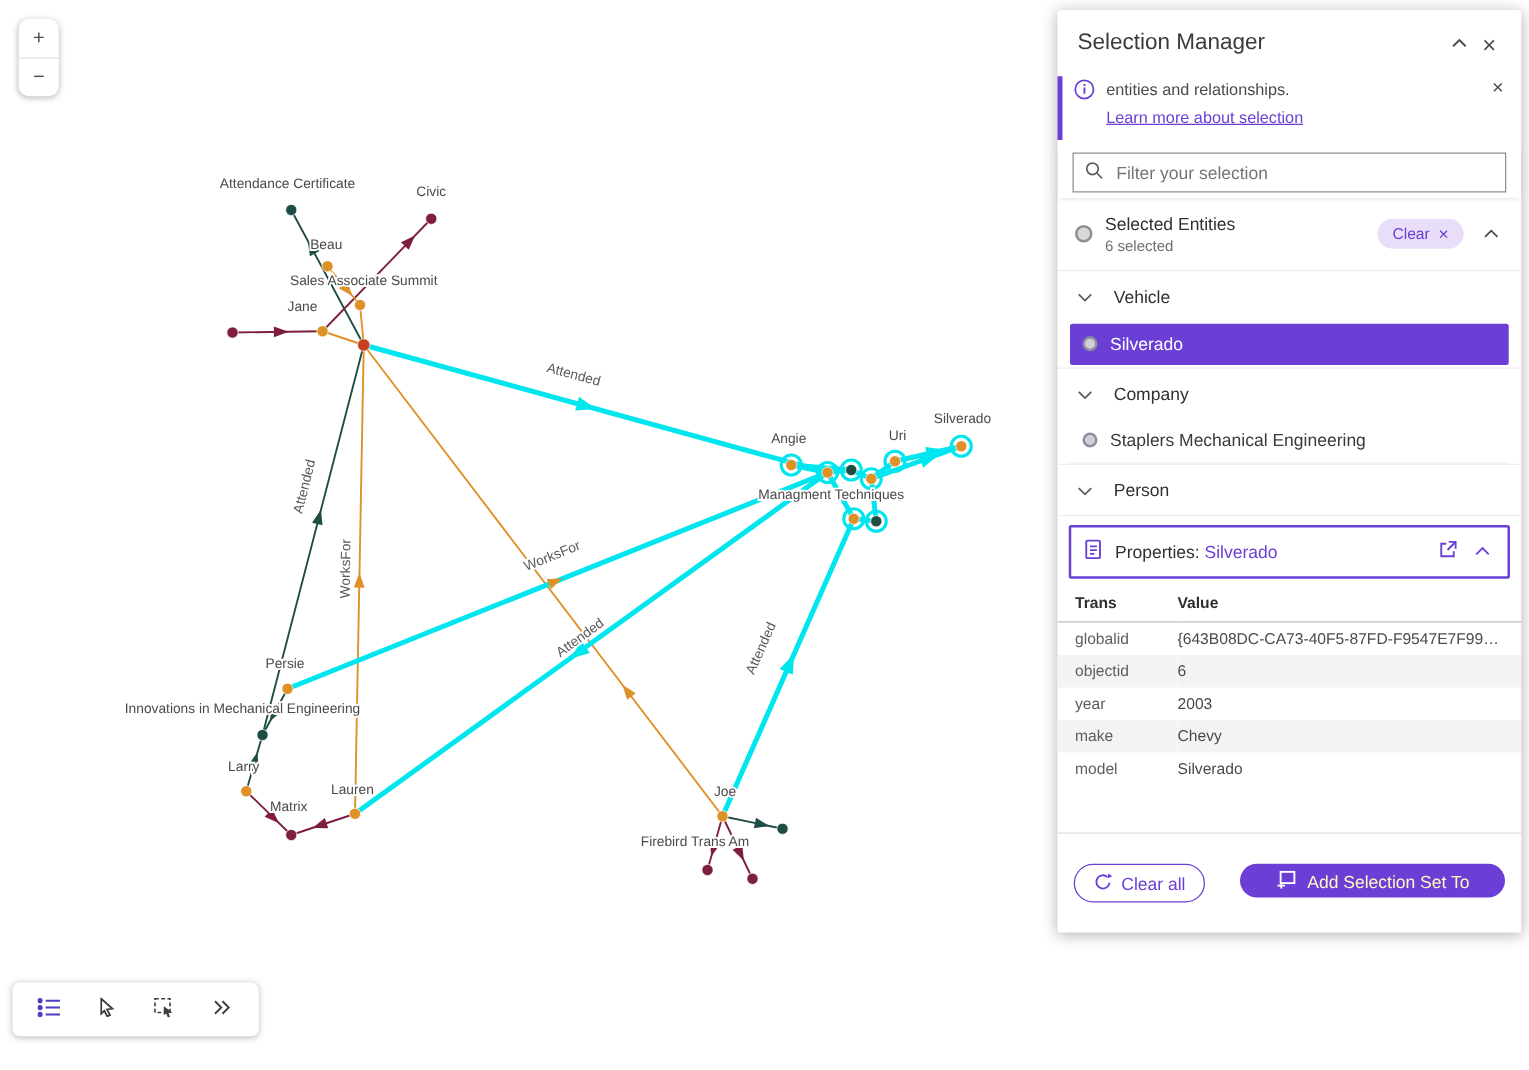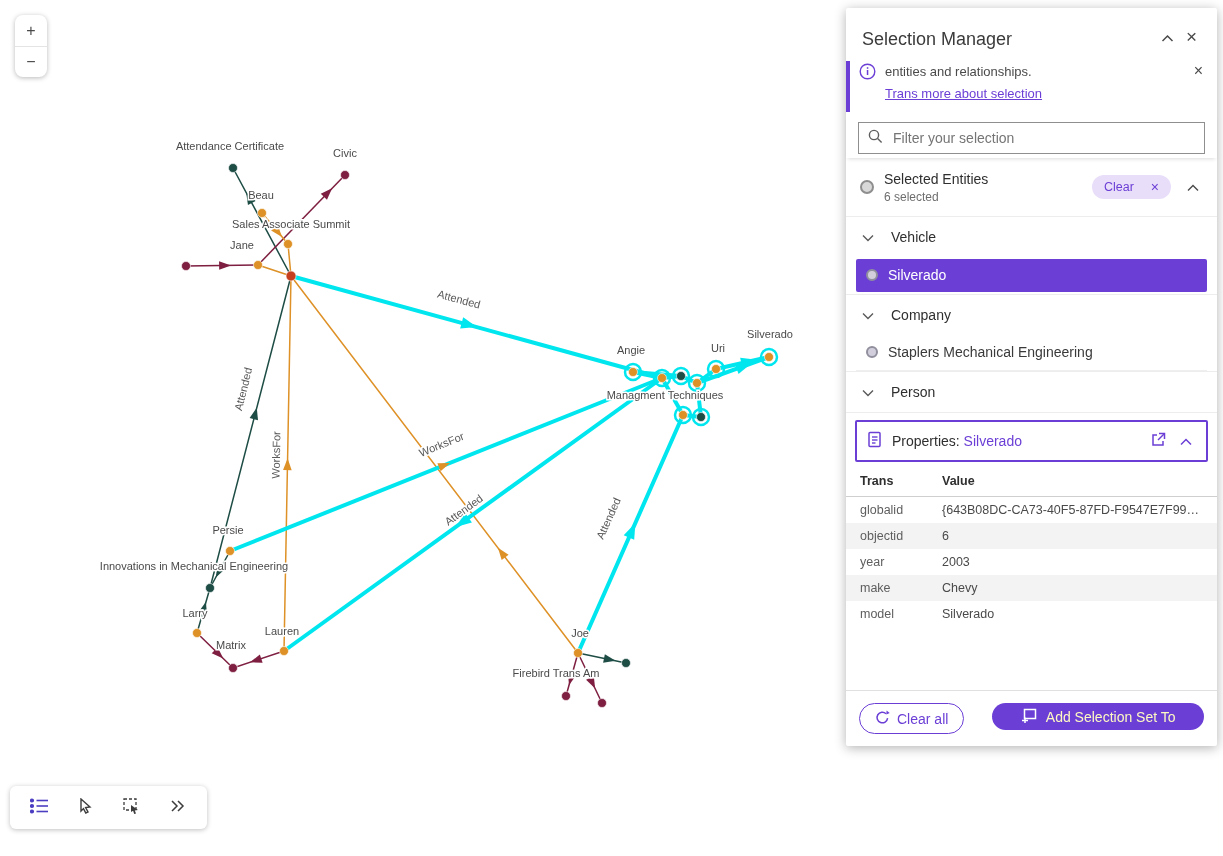--- a/index.html
+++ b/index.html
@@ -26,21 +26,21 @@
   
   .toolbar{position:absolute;left:10px;bottom:27px;width:197px;height:43px;background:#fff;
     border-radius:6px;box-shadow:0 1px 5px rgba(0,0,0,.25);display:flex;align-items:center;
     justify-content:space-around;padding:0 6px;}
   .tool-btn{width:34px;height:34px;display:flex;align-items:center;justify-content:center;
     background:none;border:none;cursor:pointer;padding:0;}
 
   
   .panel{position:absolute;left:846px;top:8px;width:371px;height:738px;background:#fff;
     border-radius:2px;box-shadow:0 2px 12px rgba(0,0,0,.3);display:flex;flex-direction:column;font-size:14px;}
-  .panel-header{display:flex;align-items:flex-end;padding:15px 14px 11px 16px;}
+  .panel-header{display:flex;align-items:flex-start;padding:15px 14px 11px 16px;}
   .panel-title{flex:1;font-size:18px;color:#3b3b3b;}
   .icon-btn{background:none;border:none;padding:4px 6px;cursor:pointer;color:#4a4a4a;
     display:flex;align-items:center;font-size:16px;line-height:1;}
   .close-x{font-size:19px;color:#4a4a4a;}
 
   .info-banner{position:relative;display:flex;gap:9px;border-left:4px solid var(--accent);
     padding:2px 30px 8px 9px;margin-bottom:2px;}
   .info-text{font-size:13px;color:#4a4a4a;line-height:1.45;}
   .info-link{color:var(--accent);text-decoration:underline;cursor:pointer;display:inline-block;margin-top:3px;}
   .info-close{position:absolute;right:8px;top:-2px;}
@@ -52,21 +52,21 @@
   .search-box input::placeholder{color:#757575;}
 
   .scroll-area{flex:1;overflow:hidden;display:flex;flex-direction:column;}
 
   .selected-header{display:flex;align-items:center;gap:10px;padding:13px 12px 12px 14px;}
   .ring{width:14px;height:14px;border-radius:50%;border:2px solid #8e8e8e;background:#d8d8d8;flex:none;}
   .sel-titles{flex:1;}
   .sel-title{font-size:14px;color:#2f2f2f;}
   .sel-count{font-size:12px;color:#6e6e6e;margin-top:3px;}
   .clear-pill{background:var(--accent-light);color:var(--accent);border:none;border-radius:14px;
-    padding:5px 12px;font-size:12.5px;display:flex;align-items:center;gap:17px;cursor:pointer;
+    padding:5px 12px;font-size:12.5px;display:flex;align-items:center;gap:7px;cursor:pointer;
     font-family:"Liberation Sans",sans-serif;}
   .pill-x{font-size:14px;line-height:1;}
 
   .group-header{display:flex;align-items:center;gap:17px;padding:12px 16px;border-top:1px solid #ededed;
     cursor:pointer;color:#2f2f2f;}
   .entity-row{display:flex;align-items:center;gap:10px;height:33px;margin:2px 10px;padding:0 10px;
     cursor:pointer;color:#3a3a3a;}
   .entity-row .dot{width:12px;height:12px;border-radius:50%;border:2px solid #989;border-color:#8f8f9d;
     background:#d3ced c;background:#d3cedc;flex:none;}
   .entity-row.selected{background:var(--accent);color:#fff;border-radius:2px;}
@@ -81,21 +81,21 @@
 
   table.props{width:100%;border-collapse:collapse;font-size:12.5px;margin-top:4px;}
   table.props th{text-align:left;font-weight:bold;color:#2f2f2f;padding:8px 8px 8px 0;
     border-bottom:1px solid #cfcfcf;}
   table.props th:first-child, table.props td:first-child{padding-left:14px;width:96px;}
   table.props td{padding:6px 8px 6px 0;color:#4a4a4a;}
   table.props td:first-child{color:#5e5e5e;}
   table.props td:last-child{max-width:250px;overflow:hidden;white-space:nowrap;text-overflow:ellipsis;}
   table.props tbody tr:nth-child(even){background:#f3f3f3;}
 
-  .panel-footer{border-top:1px solid #e0e0e0;padding:12px 13px;display:flex;gap:28px;margin-top:auto;}
+  .panel-footer{border-top:1px solid #e0e0e0;padding:24px 13px;display:flex;gap:28px;margin-top:auto;}
   .btn-outline{border:1px solid var(--accent);color:var(--accent);background:#fff;border-radius:16px;
     height:31px;padding:0 15px;font-size:14px;display:flex;align-items:center;gap:7px;cursor:pointer;
     font-family:"Liberation Sans",sans-serif;}
   .btn-primary{flex:1;background:var(--accent);color:#fef9c3;border:none;border-radius:16px;height:27px;
     font-size:14px;display:flex;align-items:center;justify-content:center;gap:9px;cursor:pointer;
     font-family:"Liberation Sans",sans-serif;}
 </style>
 </head>
 <body>
 
@@ -273,21 +273,21 @@
   <div class="info-banner">
     <span>
       <svg width="17" height="17" viewBox="0 0 17 17">
           <circle cx="8.5" cy="8.5" r="7.3" fill="none" stroke="#6b3fd6" stroke-width="1.4"></circle>
           <rect x="7.8" y="7" width="1.5" height="5" fill="#6b3fd6"></rect>
           <rect x="7.8" y="4.2" width="1.5" height="1.6" fill="#6b3fd6"></rect>
         </svg>
     </span>
     <div class="info-text">
       <span>entities and relationships.</span><br>
-      <span class="info-link">Trans more about selection</span>
+      <span class="info-link">Learn more about selection</span>
     </div>
     <button class="icon-btn info-close">
         <span class="close-x" style="font-size:16px;">×</span>
       </button>
   </div>
 
   <div class="search-wrap">
     <div class="search-box">
       <span>
         <svg width="15" height="15" viewBox="0 0 15 15">

